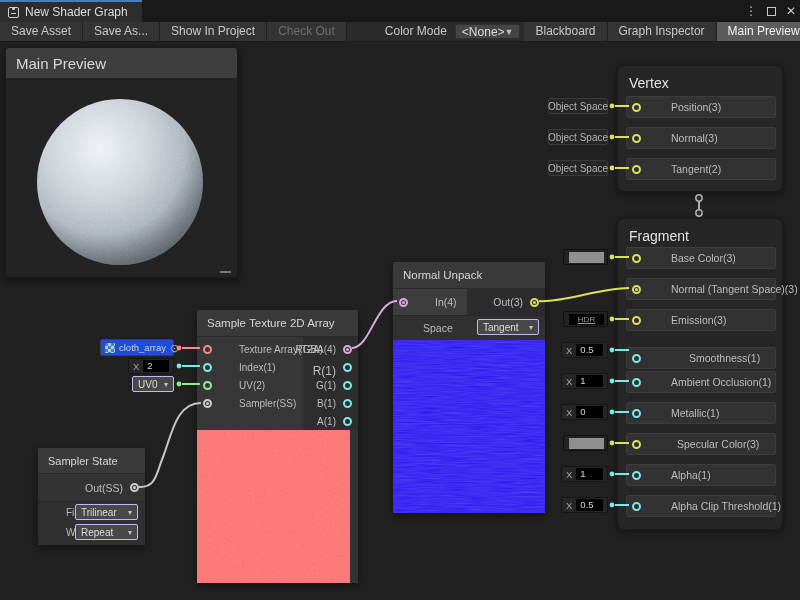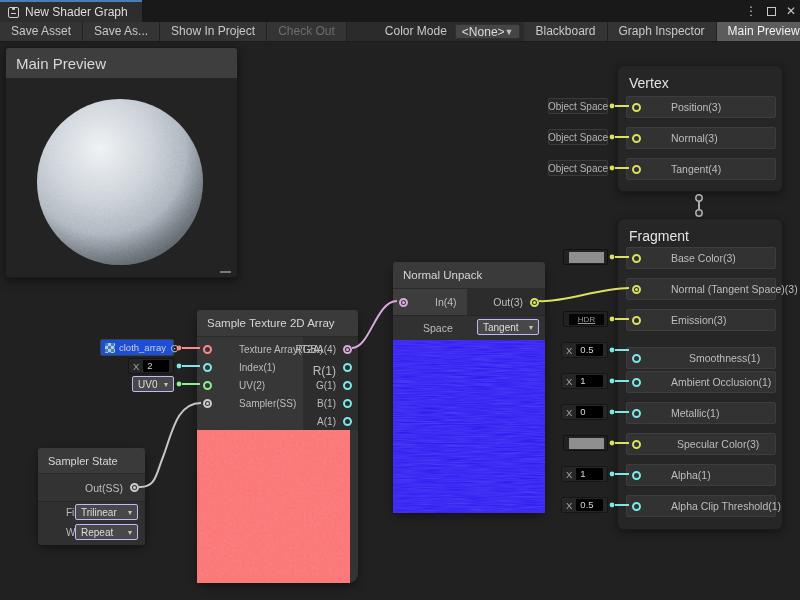--- a/index.html
+++ b/index.html
@@ -36,21 +36,21 @@
   
   #wires { position:absolute; left:0; top:0; width:800px; height:600px; z-index:30; pointer-events:none; }
   .w { fill:none; stroke-width:2; }
   .w.v3 { stroke:var(--v3); } .w.v1 { stroke:var(--v1); } .w.v2 { stroke:var(--v2); }
   .w.v4 { stroke:var(--v4); } .w.tex { stroke:var(--tex); } .w.ss { stroke:#c6c6c6; }
   .sdot.v3 { fill:var(--v3); } .sdot.v1 { fill:var(--v1); } .sdot.v2 { fill:var(--v2); }
   .sdot.tex { fill:var(--tex); }
   .connline { stroke:#aeaeae; stroke-width:2; }
   .connc { fill:#2a2a2a; stroke:#aeaeae; stroke-width:1.5; }
   
-  .node { position:absolute; z-index:10; border-radius:9px; box-shadow:0 3px 8px rgba(0,0,0,.45); background:#333; }
+  .node { position:absolute; z-index:10; border-radius:0; box-shadow:0 3px 8px rgba(0,0,0,.45); background:#333; }
   .node-title { height:27px; background:#3a3a3a; border-bottom:1px solid #2a2a2a; color:#d6d6d6;
                 font-size:11.5px; display:flex; align-items:center; padding:0 10px; border-radius:3px 3px 0 0; white-space:nowrap; }
   .port { width:9px; height:9px; border-radius:50%; border:2px solid var(--c,#999); position:relative; flex:0 0 auto; background:transparent; }
   .port.connected::after { content:""; position:absolute; inset:1px; border-radius:50%; background:var(--c,#999); }
   .t-v1 { --c:var(--v1); } .t-v2 { --c:var(--v2); } .t-v3 { --c:var(--v3); }
   .t-v4 { --c:var(--v4); } .t-tex { --c:var(--tex); } .t-ss { --c:var(--ss); }
   .plabel { font-size:10.5px; color:#bdbdbd; white-space:nowrap;padding-left:20px; }
   
   .block { position:absolute; z-index:10; width:166px; background:#272727f2; border:1px solid #1a1a1a;
            border-radius:7px; box-shadow:0 3px 8px rgba(0,0,0,.4); }
@@ -163,21 +163,21 @@
     <div class="brow" style="top:30px;">
       <span class="port t-v3"></span>
       <span class="plabel">Position(3)</span>
     </div>
     <div class="brow" style="top:61px;">
       <span class="port t-v3"></span>
       <span class="plabel">Normal(3)</span>
     </div>
     <div class="brow" style="top:92px;">
       <span class="port t-v3"></span>
-      <span class="plabel">Tangent(4)</span>
+      <span class="plabel">Tangent(2)</span>
     </div>
   </div>
 
   <div class="pill" style="left:548px; top:98px; width:60px;">Object Space</div>
   <div class="pill" style="left:548px; top:129px; width:60px;">Object Space</div>
   <div class="pill" style="left:548px; top:160px; width:60px;">Object Space</div>
 
   <div class="block" style="left:617px; top:218px; height:312px;">
     <div class="block-title">Fragment</div>
     <div class="brow" style="top:28px;">

